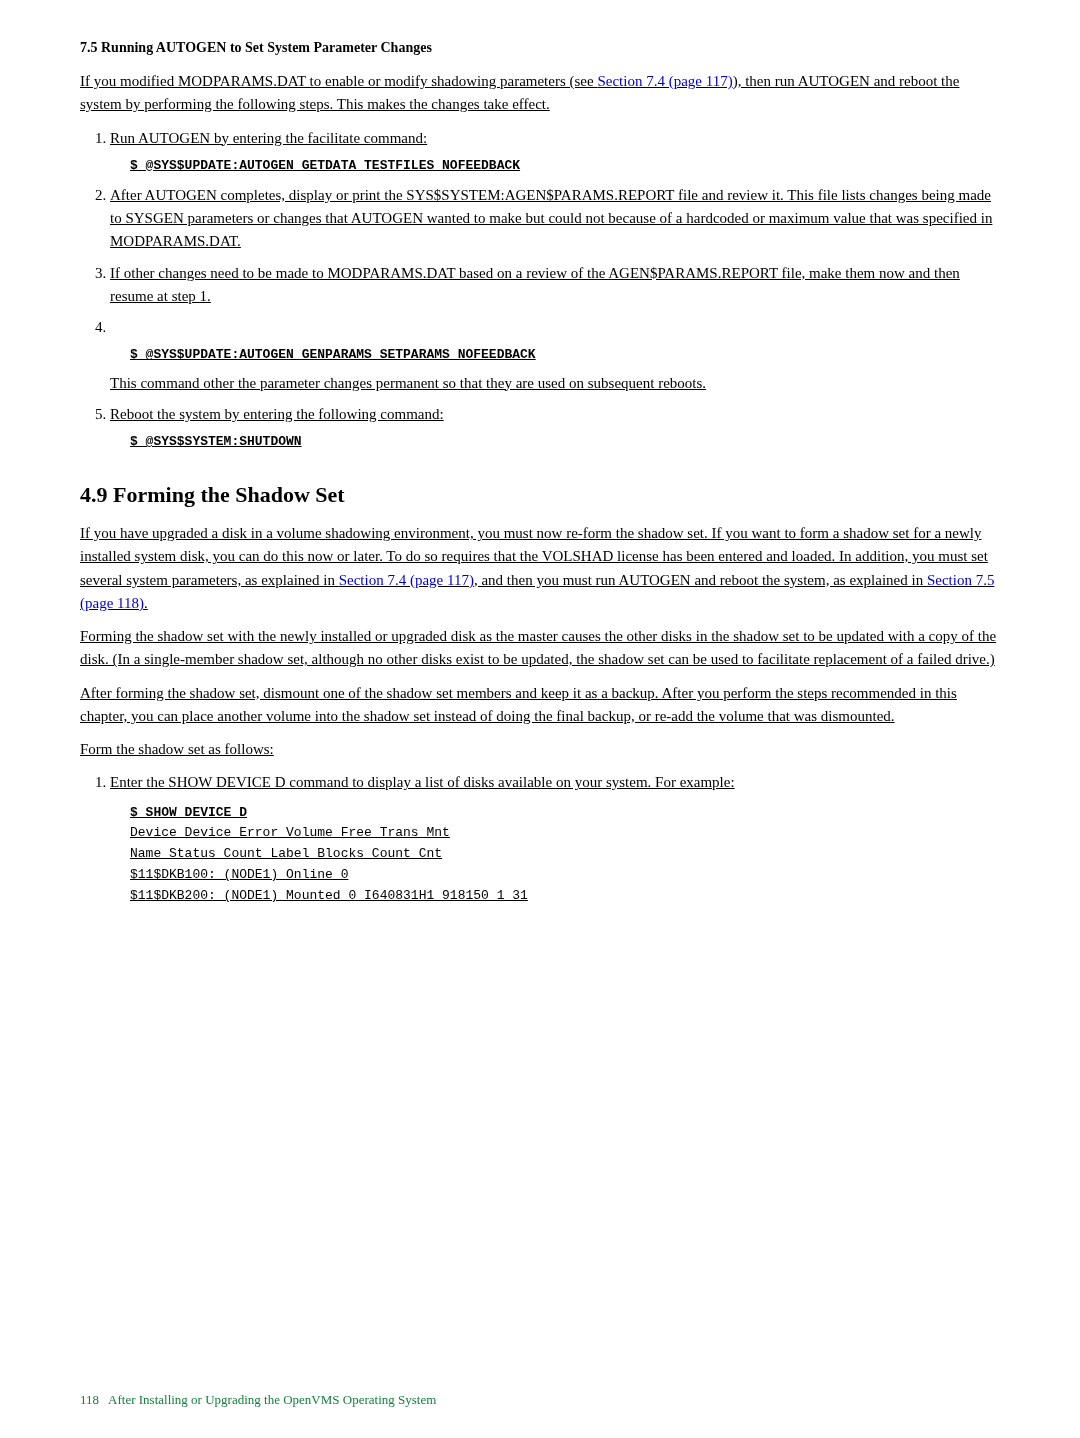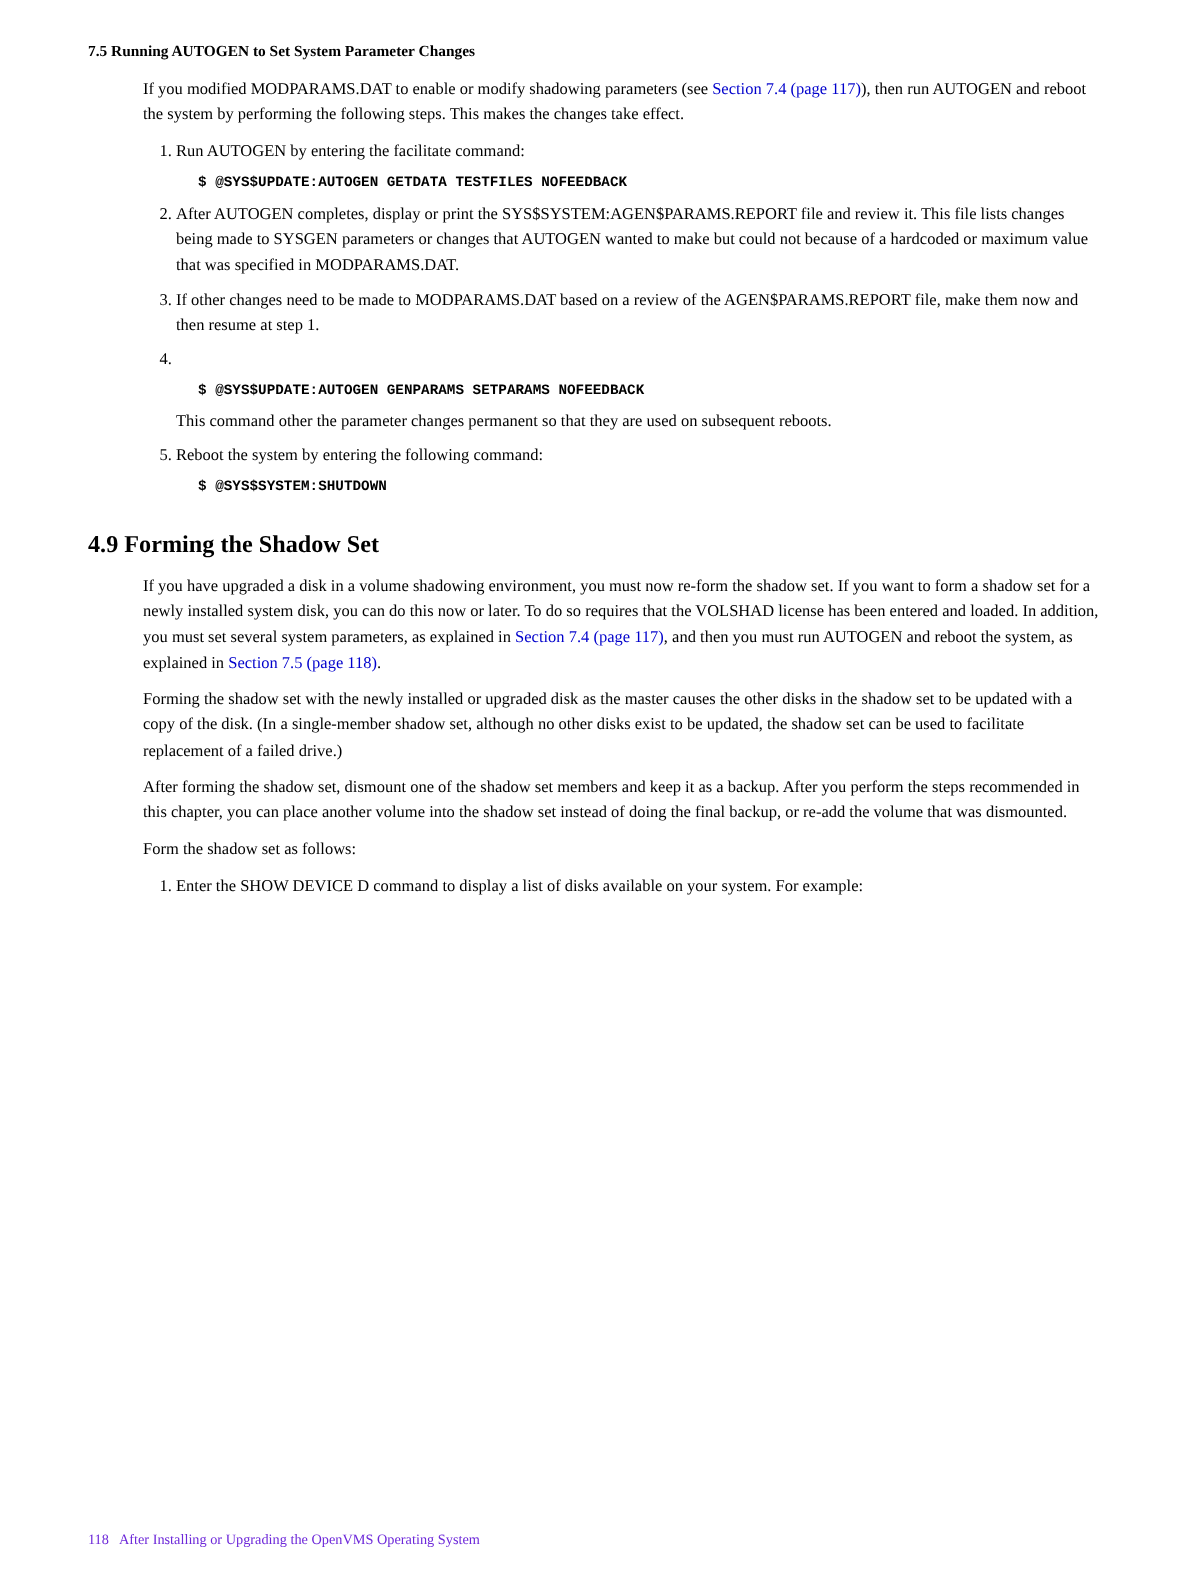--- a/index.html
+++ b/index.html
@@ -69,29 +69,29 @@
       font-size: 13px;
       margin: 8px 0 8px 20px;
       line-height: 1.6;
     }
 
     .show-device-table .header-line {
       font-weight: bold;
     }
 
     .section-content {
-      margin-left: 50px;
+      text-decoration: underline;
     }
 
     .footer {
       position: fixed;
       bottom: 30px;
       left: 80px;
       font-size: 13px;
-      color: #6d28d9;
+      color: #15803d;
     }
   </style>
 </head>
 <body>
 
 <h2 class="section-title">7.5  Running AUTOGEN to Set System Parameter Changes</h2>
 
 <div class="section-content">
   <p>
     If you modified MODPARAMS.DAT to enable or modify shadowing parameters (see <a href="#">Section 7.4 (page 117)</a>), then run AUTOGEN and reboot the system by performing the following steps. This makes the changes take effect.
@@ -132,20 +132,27 @@
 
   <p>Forming the shadow set with the newly installed or upgraded disk as the master causes the other disks in the shadow set to be updated with a copy of the disk. (In a single-member shadow set, although no other disks exist to be updated, the shadow set can be used to facilitate replacement of a failed drive.)</p>
 
   <p>After forming the shadow set, dismount one of the shadow set members and keep it as a backup. After you perform the steps recommended in this chapter, you can place another volume into the shadow set instead of doing the final backup, or re-add the volume that was dismounted.</p>
 
   <p>Form the shadow set as follows:</p>
 
   <ol>
     <li>
       <span>Enter the SHOW DEVICE D command to display a list of disks available on your system. For example:</span>
+      <div class="show-device-table">
+        <div class="header-line">$ SHOW DEVICE D</div>
+        <div>Device                   Device    Error   Volume        Free  Trans  Mnt</div>
+        <div> Name                    Status    Count   Label       Blocks  Count  Cnt</div>
+        <div>$11$DKB100:  (NODE1)  Online        0</div>
+        <div>$11$DKB200:  (NODE1)  Mounted       0     I640831H1   918150     1   31</div>
+      </div>
     </li>
   </ol>
 </div>
 
 <div class="footer">
   <span>118</span>&nbsp;&nbsp;
   <span>After Installing or Upgrading the OpenVMS Operating System</span>
 </div>
 
 </body></html>

